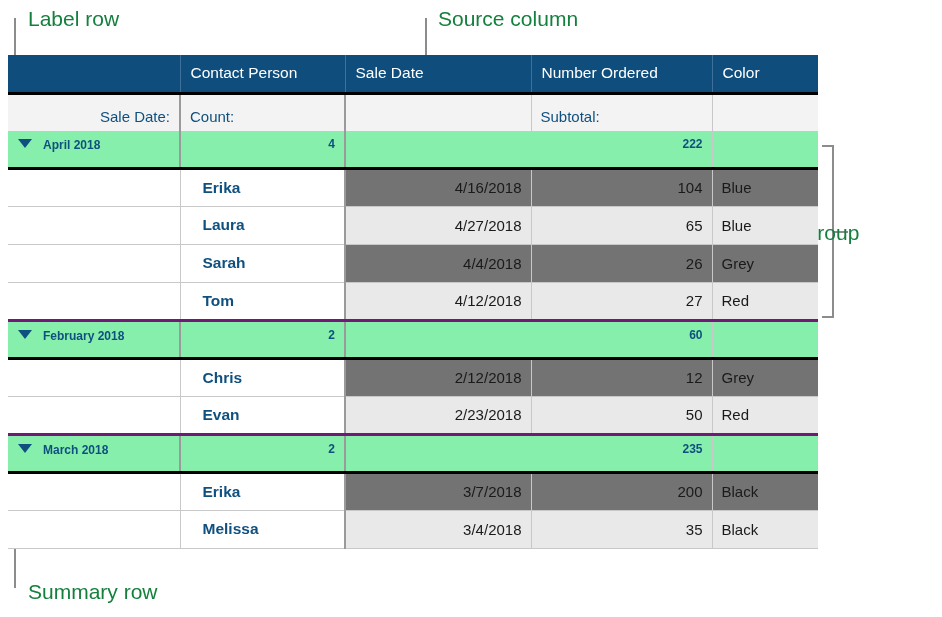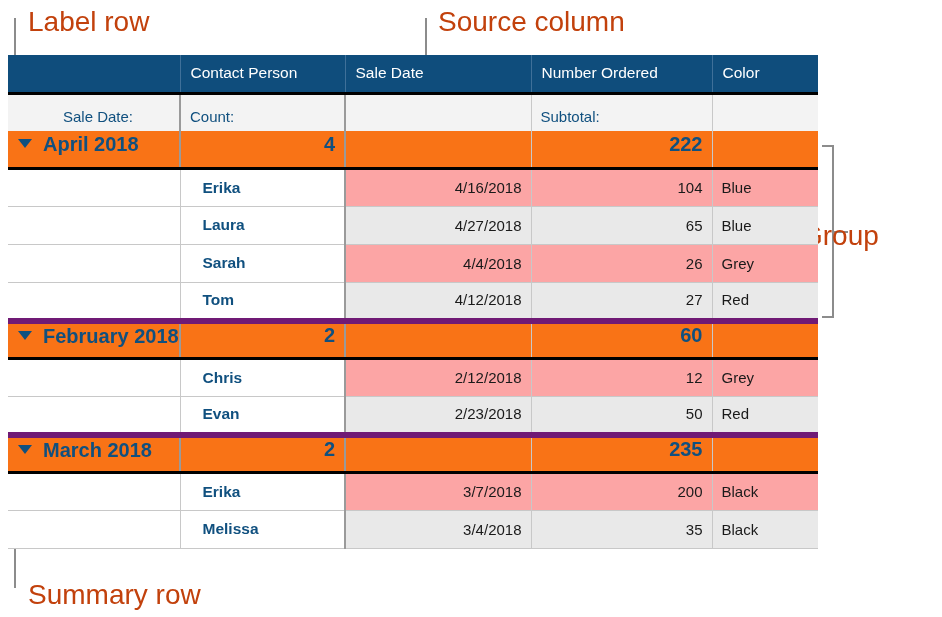--- a/index.html
+++ b/index.html
@@ -13,22 +13,22 @@
     position: relative;
     overflow: hidden;
     font-family: "Liberation Sans", sans-serif;
     -webkit-font-smoothing: antialiased;
   }
 
   
   .annot-text {
     position: absolute;
     font-family: "Liberation Sans", sans-serif;
-    font-size: 28px;
-    color: #c2410c;
+    font-size: 21px;
+    color: #15803d;
     white-space: nowrap;
     line-height: 1;
   }
   .annot-line-v {
     position: absolute;
     width: 2px;
     background: #8c8c8c;
   }
   .annot-line-h {
     position: absolute;
@@ -82,43 +82,43 @@
   
   tbody td {
     padding: 7px 9px 8px 9px;
     border-right: 1px solid #c8c8c8;
     border-bottom: 1px solid #c8c8c8;
     box-sizing: border-box;
     height: 38px;
     vertical-align: middle;
     color: #1a1a1a;
     font-size: 15px;
-    background: #fca5a5;
+    background: #737373;
   }
   tbody td.last { border-right: none; }
 
   
   tr.label-row td {
     background: #f3f3f3;
     color: #10507f;
     font-size: 15px;
     border-bottom: none;
     height: 37px;
     padding-top: 8px;
     padding-bottom: 0;
   }
-  tr.label-row td.lbl-left  { text-align: center;  padding-left: 18px; }
+  tr.label-row td.lbl-left  { text-align: right;  padding-left: 18px; }
   tr.label-row td.lbl-right { }
 
   
   tr.summary-row td {
-    background: #f97316;
+    background: #86efac;
     color: #10507f;
     font-weight: bold;
-    font-size: 20px;
+    font-size: 12px;
     border-bottom: 3px solid #000000;
     height: 38px;
     padding-top: 0;
     padding-bottom: 9px;
   }
   tr.summary-row td.grp-name {
     text-align: left;
     padding-left: 10px;
     white-space: nowrap;
   }
@@ -149,21 +149,21 @@
   tr.detail td.d-date  { text-align: right; }
   tr.detail td.d-num   { text-align: right; }
   tr.detail td.d-color { text-align: left; }
 
   
   tr.detail.alt td.d-date,
   tr.detail.alt td.d-num,
   tr.detail.alt td.d-color { background: #e9e9e9; }
 
   
-  tr.detail.group-end td { border-bottom: 6px solid #701a75; }
+  tr.detail.group-end td { border-bottom: 3px solid #701a75; }
   
   tr.detail.table-end td { border-bottom: 1px solid #c8c8c8; }
 
   
   tr.label-row td.lbl-left,
   tr.summary-row td.grp-name { border-right: 2px solid #9a9a9a; }
   tr.label-row td.sep-heavy,
   tr.summary-row td.sep-heavy { border-right: 2px solid #9a9a9a; }
 </style>
 </head>

